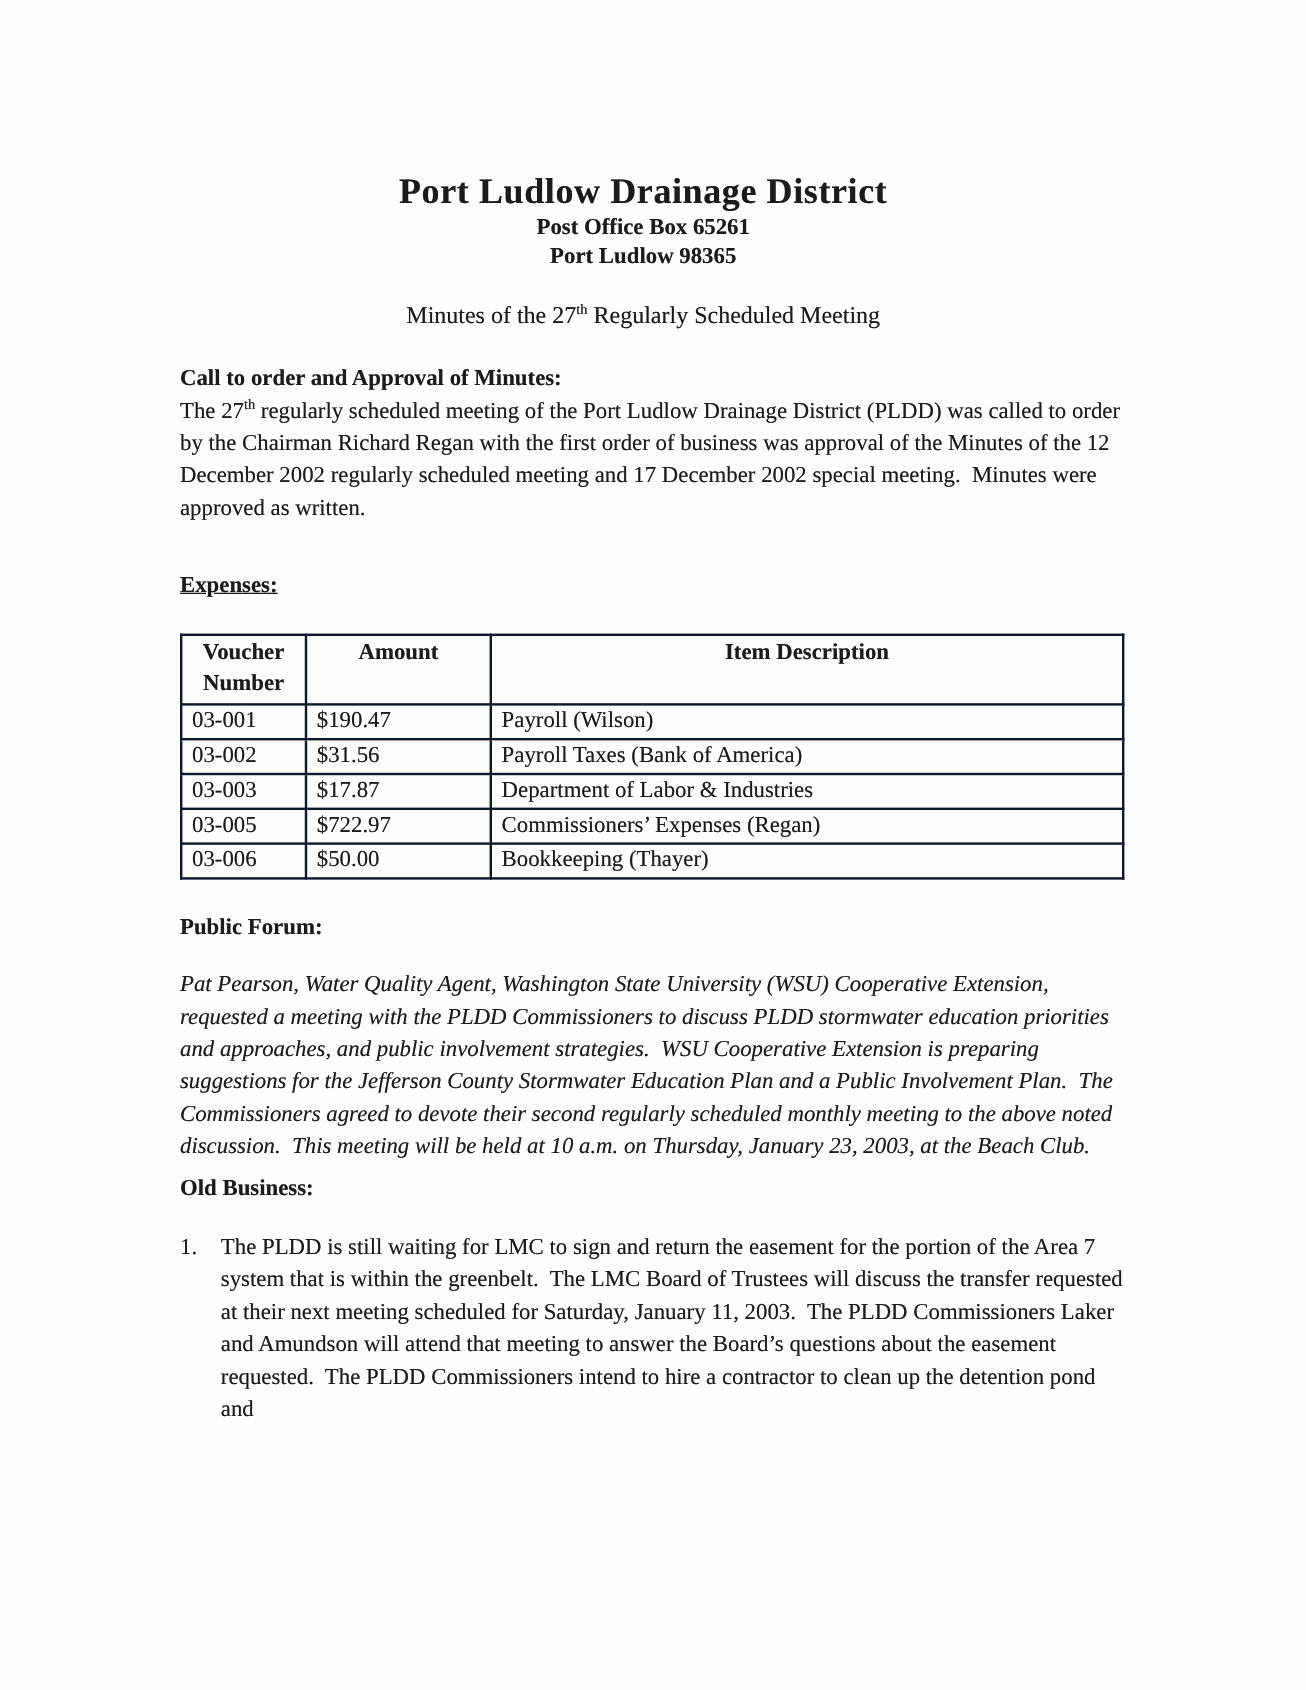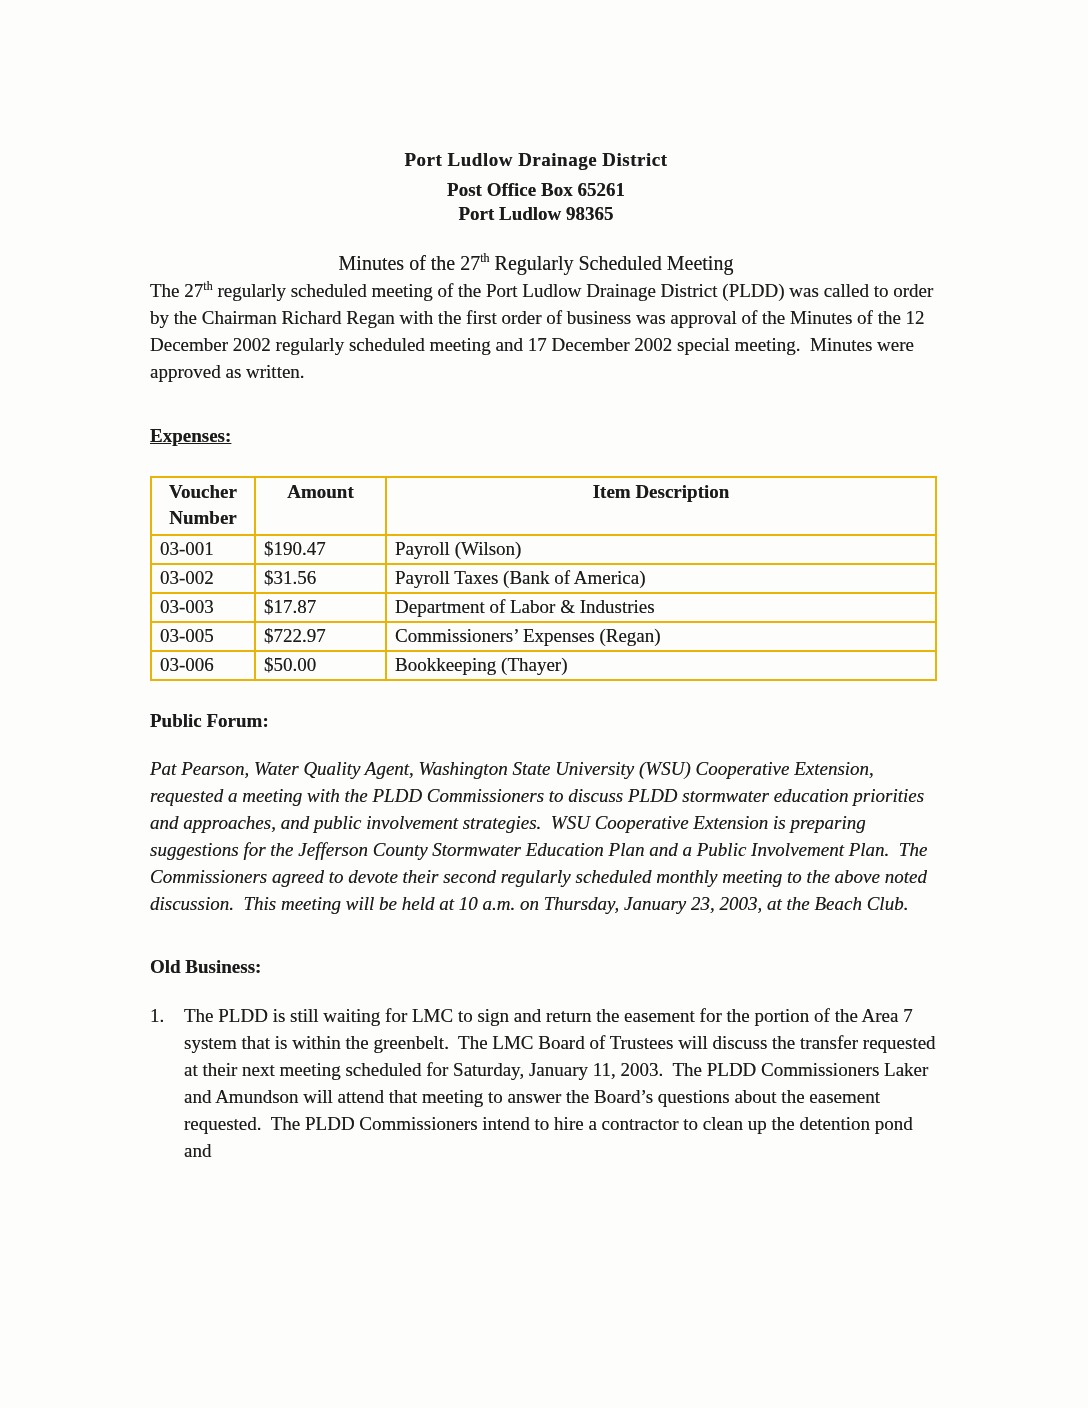--- a/index.html
+++ b/index.html
@@ -14,21 +14,21 @@
     position: relative;
     width: 1088px; height: 1408px;
     text-shadow: 0 0 0.5px rgba(20,20,20,0.55); 
   }
   .doc-header {
     margin: 142px 0 0 150px;
     width: 772px;
     text-align: center;
   }
   .doc-title {
-    font-size: 19px;
+    font-size: 30px;
     font-weight: bold;
     letter-spacing: 0.5px;
     line-height: 36px;
   }
   .addr-line {
     font-size: 19px;
     font-weight: bold;
     line-height: 24px;
   }
   .minutes-block {
@@ -48,42 +48,42 @@
     line-height: 27px;
   }
   .sec-heading {
     font-weight: bold;
     font-size: 19px;
   }
   .para { white-space: pre-wrap; }
   .h-call { margin-top: 25px; }
   .h-expenses { margin-top: 37px; text-decoration: underline; }
   .h-public { margin-top: 26px; }
-  .h-old { margin-top: 36px; }
+  .h-old { margin-top: 8px; }
   .gap-para { margin-top: 21px; font-style: italic; }
   table.expense-table {
     margin-top: 27px;
     border-collapse: collapse;
     width: 787px;
     font-size: 19px;
   }
   table.expense-table th, table.expense-table td {
-    border: 2px solid #eab308;
+    border: 2px solid #0f172a;
     padding: 1px 8px 2px 8px;
     vertical-align: top;
     text-align: left;
   }
   table.expense-table th {
     text-align: center;
     font-weight: bold;
     line-height: 26px;
     padding-bottom: 3px;
   }
   table.expense-table th.col-voucher { width: 104px; }
-  table.expense-table th.col-amount  { width: 131px; }
+  table.expense-table th.col-amount  { width: 154px; }
   table.expense-table td { height: 27px; line-height: 24px; }
   ol.biz-list {
     margin-top: 22px;
     list-style: none;
   }
   ol.biz-list li {
     display: flex;
   }
   .li-num {
     width: 34px;
@@ -103,20 +103,21 @@
     <div class="doc-title">Port Ludlow Drainage District</div>
     <div class="addr-line">Post Office Box 65261</div>
     <div class="addr-line">Port Ludlow 98365</div>
     <div class="minutes-block">
       <div><span>Minutes of the 27</span><sup class="th">th</sup><span> Regularly Scheduled Meeting</span></div>
     </div>
   </div>
 
   <div class="content">
 
+    <div class="sec-heading h-call">Call to order and Approval of Minutes:</div>
     <div class="para"><span>The 27</span><sup class="th">th</sup><span> regularly scheduled meeting of the Port Ludlow Drainage District (PLDD) was called to order by the Chairman Richard Regan with the first order of business was approval of the Minutes of the 12 December 2002 regularly scheduled meeting and 17 December 2002 special meeting.  Minutes were approved as written.</span></div>
 
     <div class="sec-heading h-expenses">Expenses:</div>
 
     <table class="expense-table">
       <thead>
         <tr>
           <th class="col-voucher">Voucher Number</th>
           <th class="col-amount">Amount</th>
           <th class="col-desc">Item Description</th>

